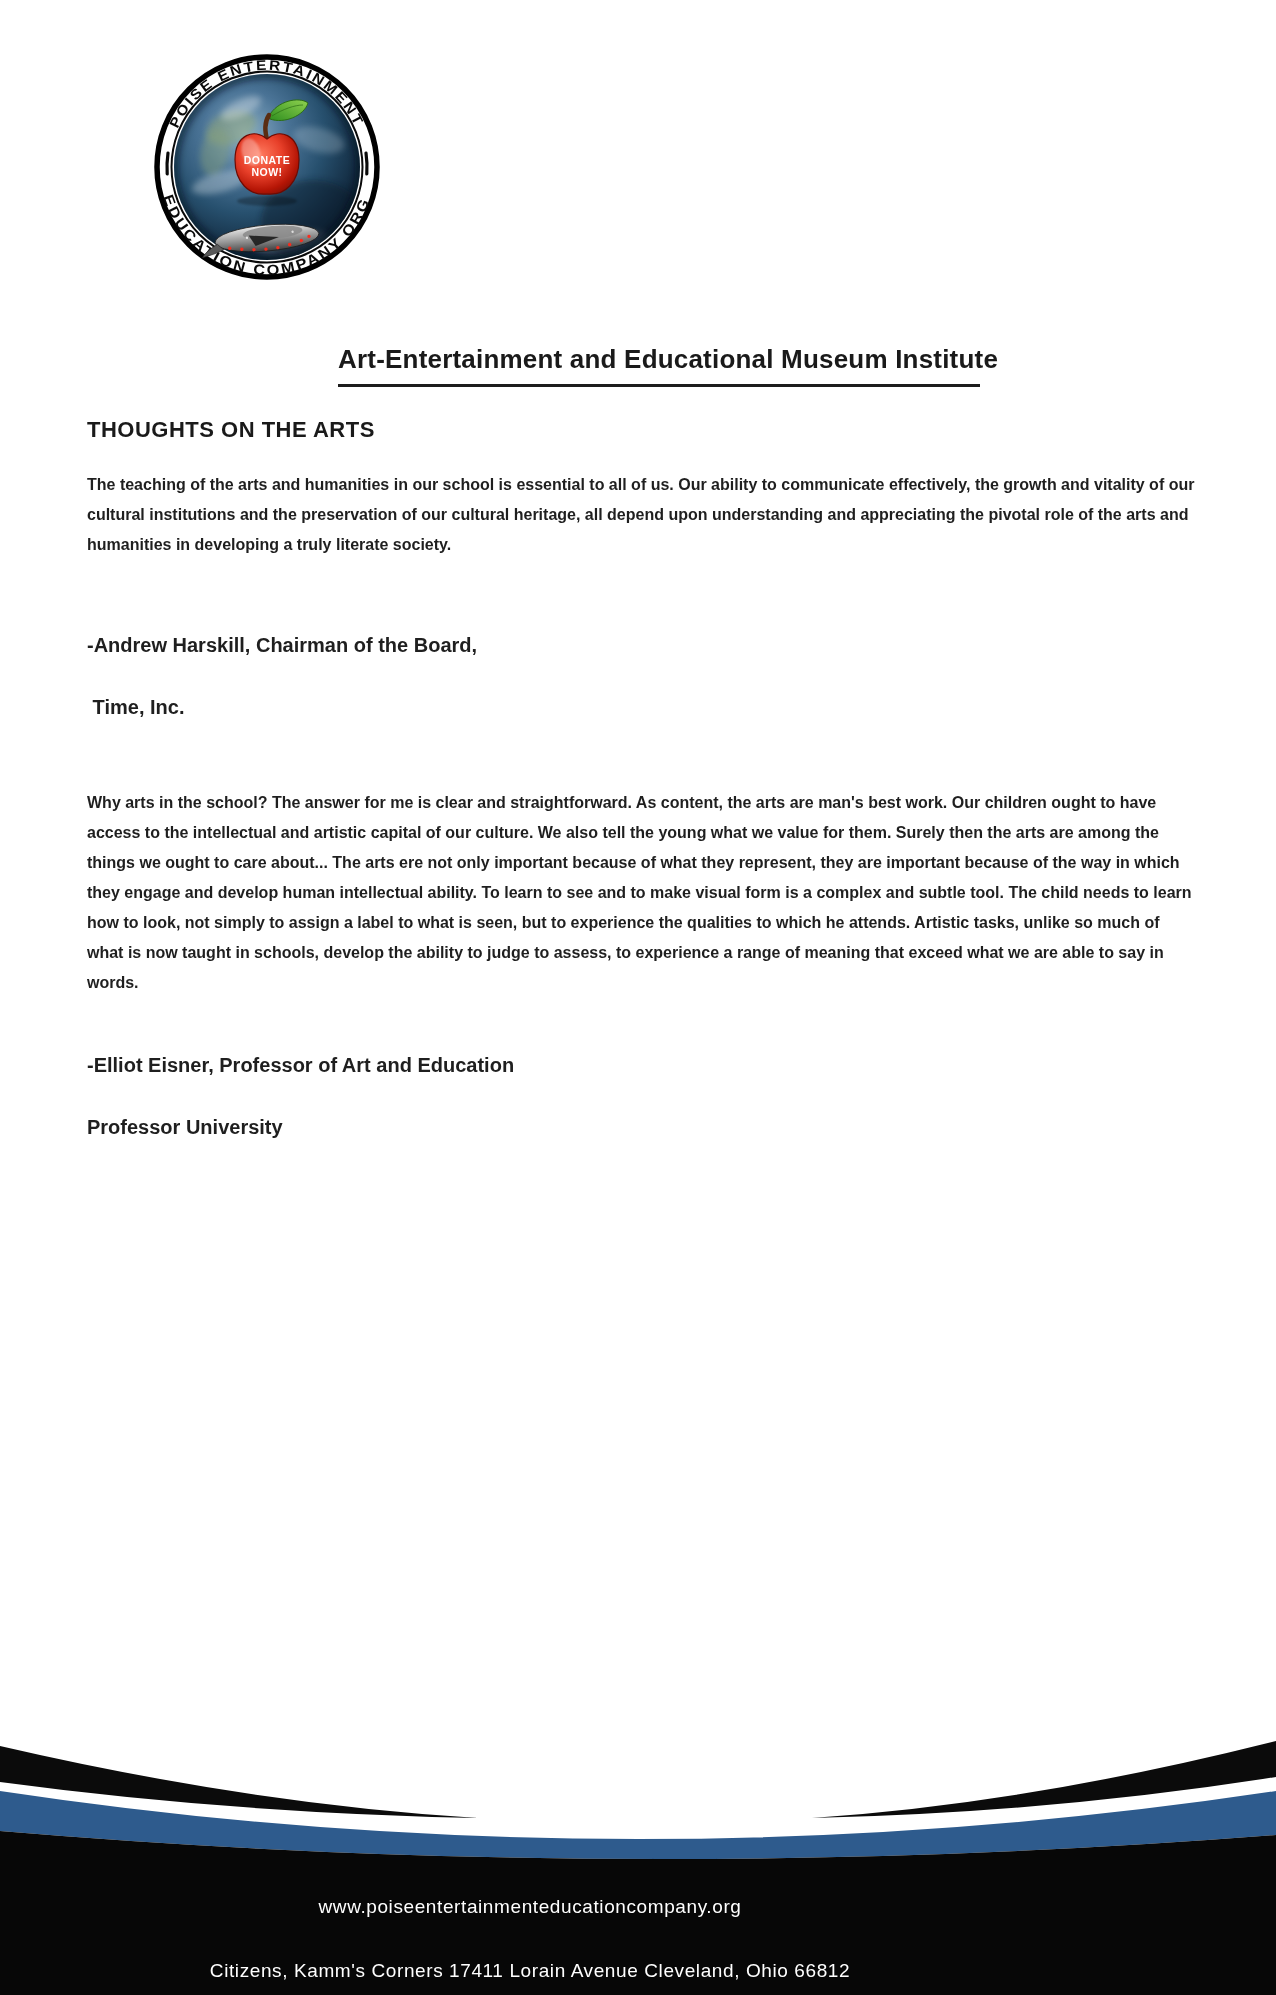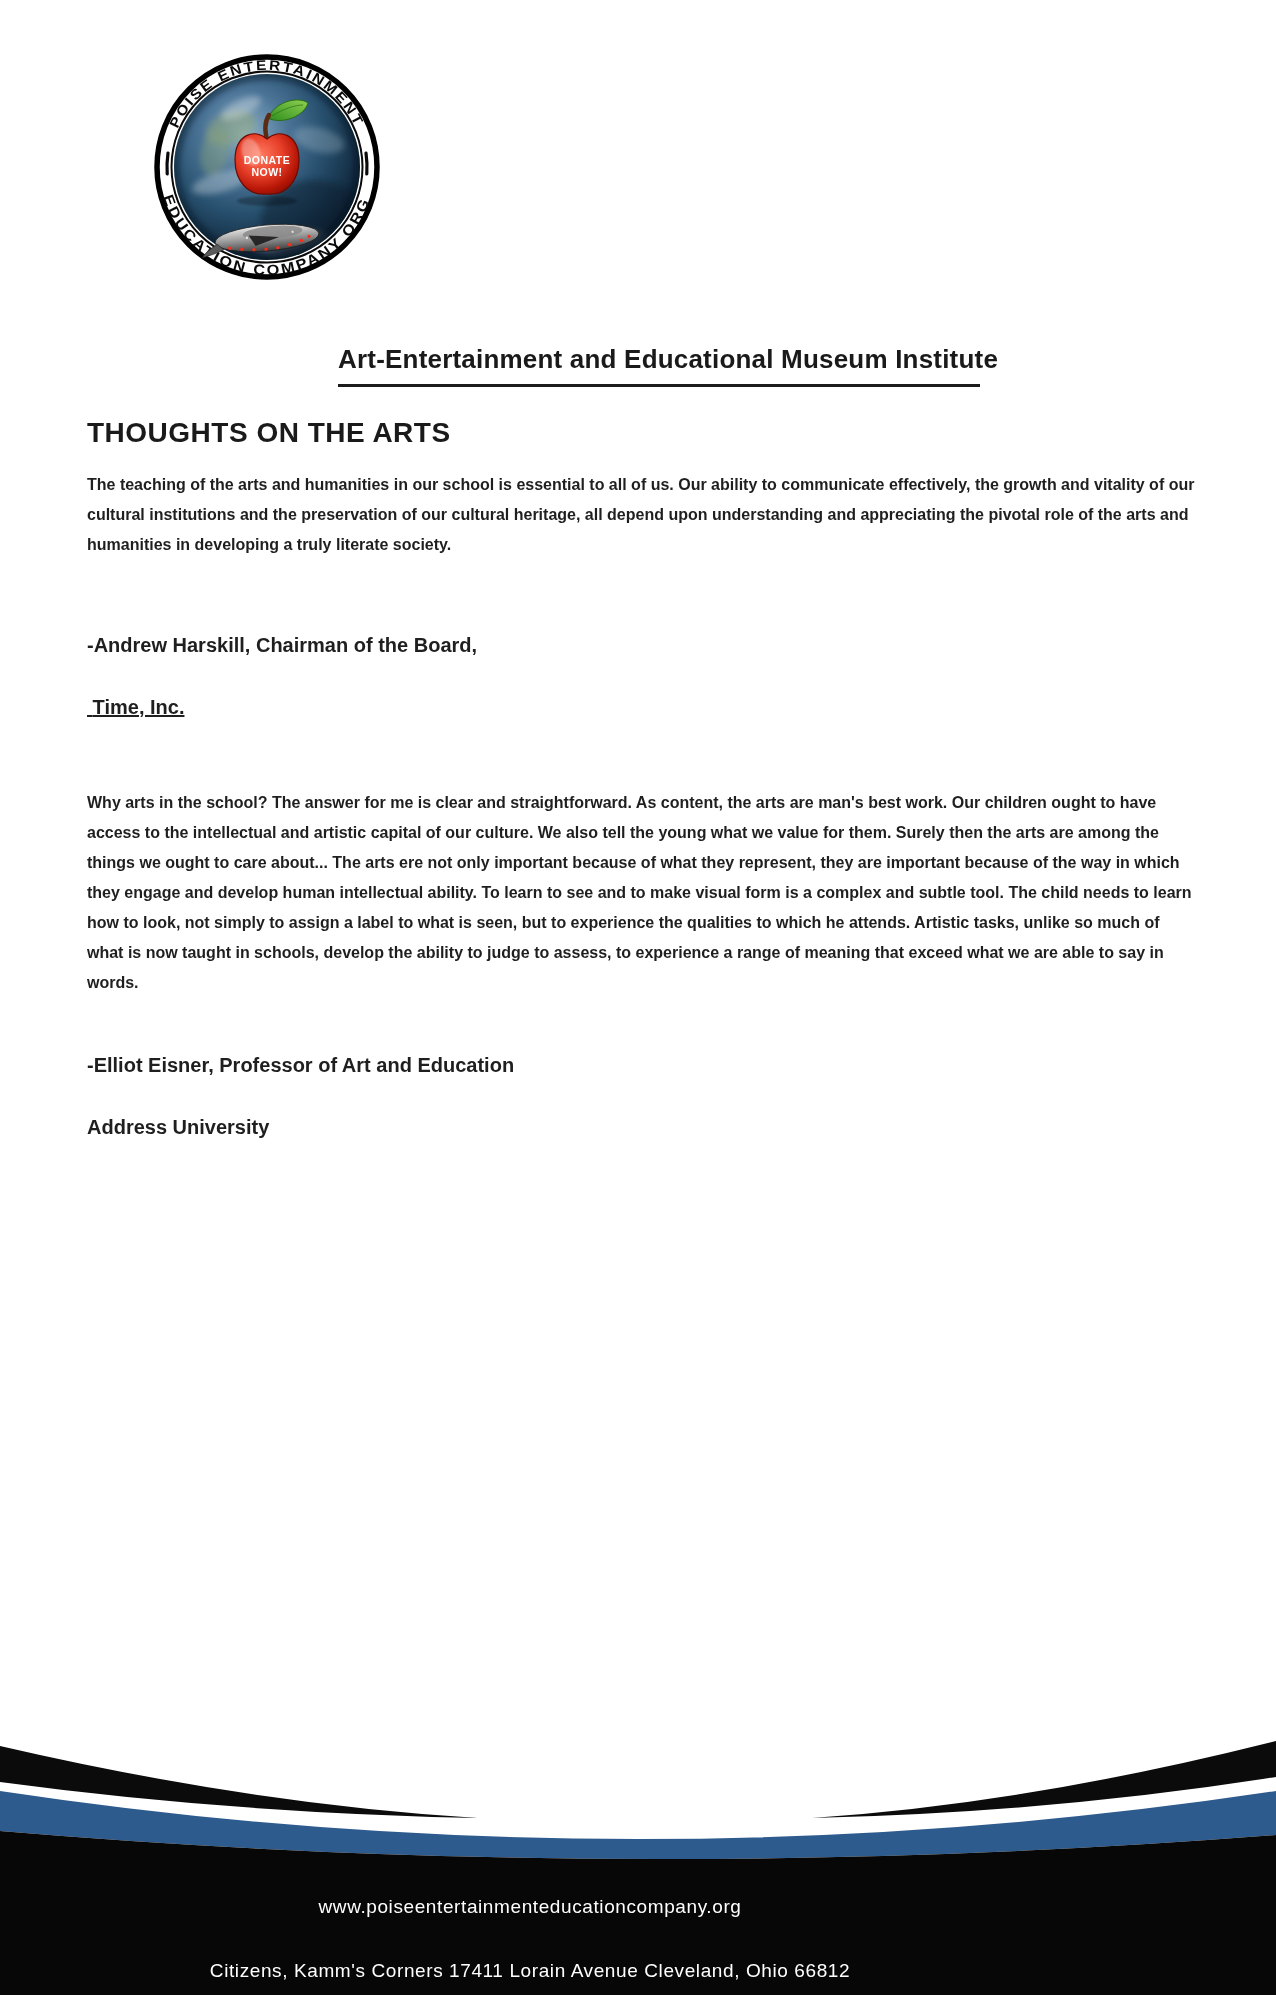--- a/index.html
+++ b/index.html
@@ -31,21 +31,21 @@
   }
   .title-underline{
     position:absolute;
     left:338px; top:384px;
     width:642px; height:3px;
     background:#1c1c1c;
   }
   .doc-heading{
     position:absolute;
     left:87px; top:417px;
-    font-size:28px;
+    font-size:22px;
     font-weight:700;
     letter-spacing:.5px;
     color:#1a1a1a;
     white-space:nowrap;
   }
   .body-par{
     position:absolute;
     left:87px;
     width:1108px;
     font-size:16px;
@@ -58,21 +58,21 @@
     left:87px;
     font-size:20px;
     line-height:30px;
     font-weight:700;
     color:#1f1f1f;
     white-space:pre-wrap;
   }
   .p1{ top:470px; }
   .p2{ top:788px; }
   .sig1a{ top:630px; }
-  .sig1b{ top:692px;text-decoration:underline; }
+  .sig1b{ top:692px; }
   .sig2a{ top:1050px; }
   .sig2b{ top:1112px; }
   .footer-art{
     position:absolute;
     left:0; top:1700px;
     width:1276px; height:295px;
   }
   .footer-text{
     position:absolute;
     left:0;
@@ -195,21 +195,21 @@
   <div class="doc-heading">THOUGHTS ON THE ARTS</div>
 
   <div class="body-par p1">The teaching of the arts and humanities in our school is essential to all of us. Our ability to communicate effectively, the growth and vitality of our cultural institutions and the preservation of our cultural heritage, all depend upon understanding and appreciating the pivotal role of the arts and humanities in developing a truly literate society.</div>
 
   <div class="sig-line sig1a">-Andrew Harskill, Chairman of the Board,</div>
   <div class="sig-line sig1b"> Time, Inc.</div>
 
   <div class="body-par p2">Why arts in the school? The answer for me is clear and straightforward. As content, the arts are man's best work. Our children ought to have access to the intellectual and artistic capital of our culture. We also tell the young what we value for them. Surely then the arts are among the things we ought to care about... The arts ere not only important because of what they represent, they are important because of the way in which they engage and develop human intellectual ability. To learn to see and to make visual form is a complex and subtle tool. The child needs to learn how to look, not simply to assign a label to what is seen, but to experience the qualities to which he attends. Artistic tasks, unlike so much of what is now taught in schools, develop the ability to judge to assess, to experience a range of meaning that exceed what we are able to say in words.</div>
 
   <div class="sig-line sig2a">-Elliot Eisner, Professor of Art and Education</div>
-  <div class="sig-line sig2b">Address University</div>
+  <div class="sig-line sig2b">Professor University</div>
 
   <svg class="footer-art" viewBox="0 0 1276 295" preserveAspectRatio="none">
     <path d="M0,46 Q250,104 478,118 Q230,113 0,82 Z" fill="#0b0b0b"></path>
     <path d="M1276,41 Q1026,104 812,118 Q1046,113 1276,77 Z" fill="#0b0b0b"></path>
     <path d="M0,91 Q638,187 1276,91 L1276,135 Q638,185 0,131 Z" fill="#2e5b8d"></path>
     <path d="M0,131 Q638,185 1276,135 L1276,295 L0,295 Z" fill="#070707"></path>
   </svg>
 
   <div class="footer-text ft-website">www.poiseentertainmenteducationcompany.org</div>
   <div class="footer-text ft-address">Citizens, Kamm's Corners 17411 Lorain Avenue Cleveland, Ohio 66812</div>

